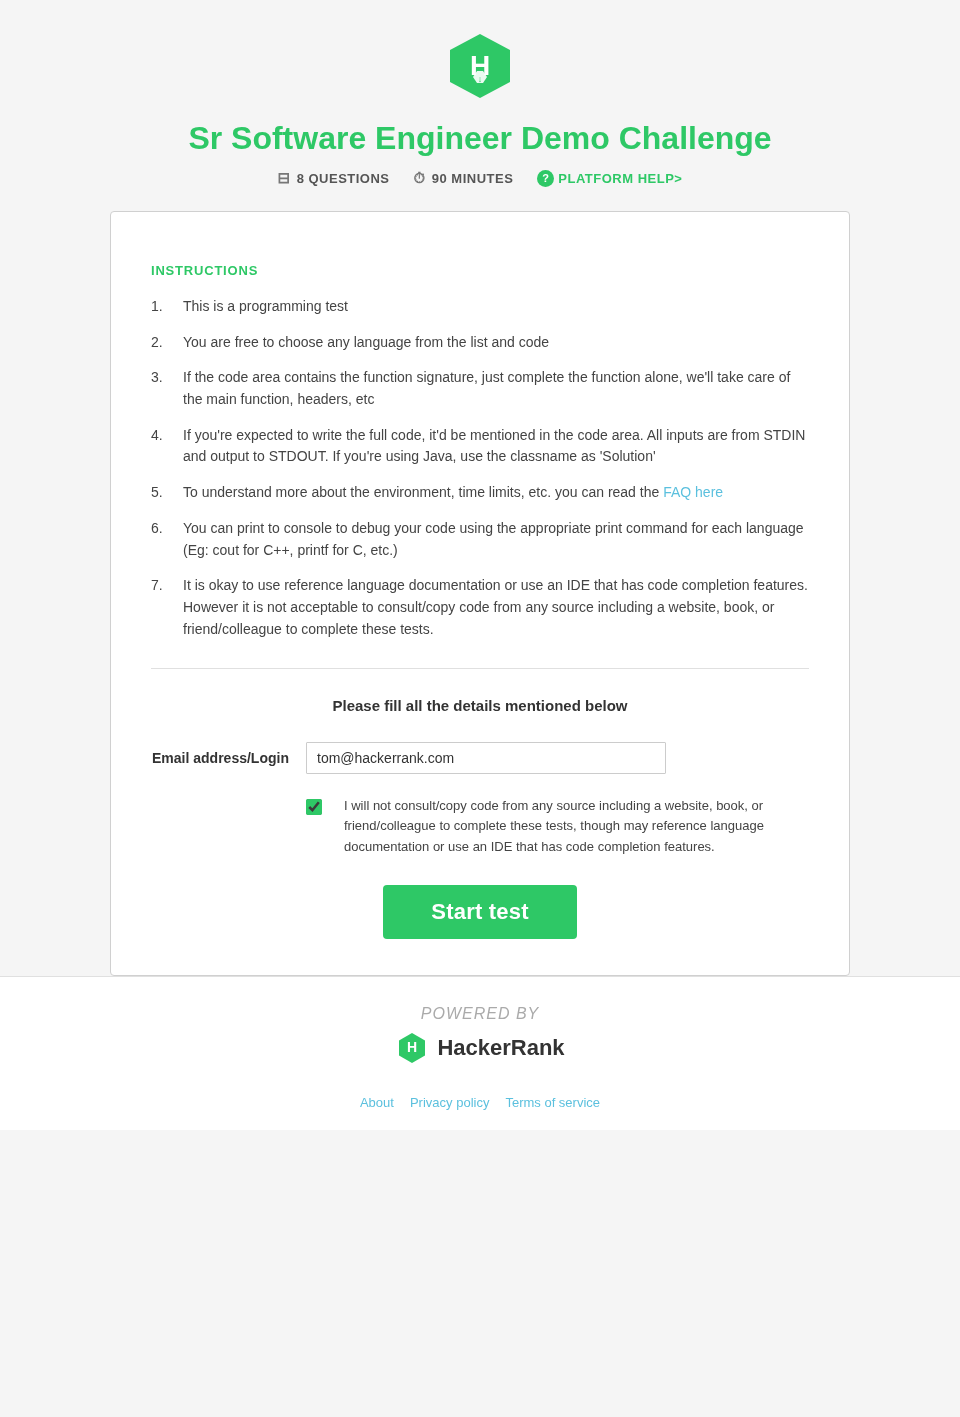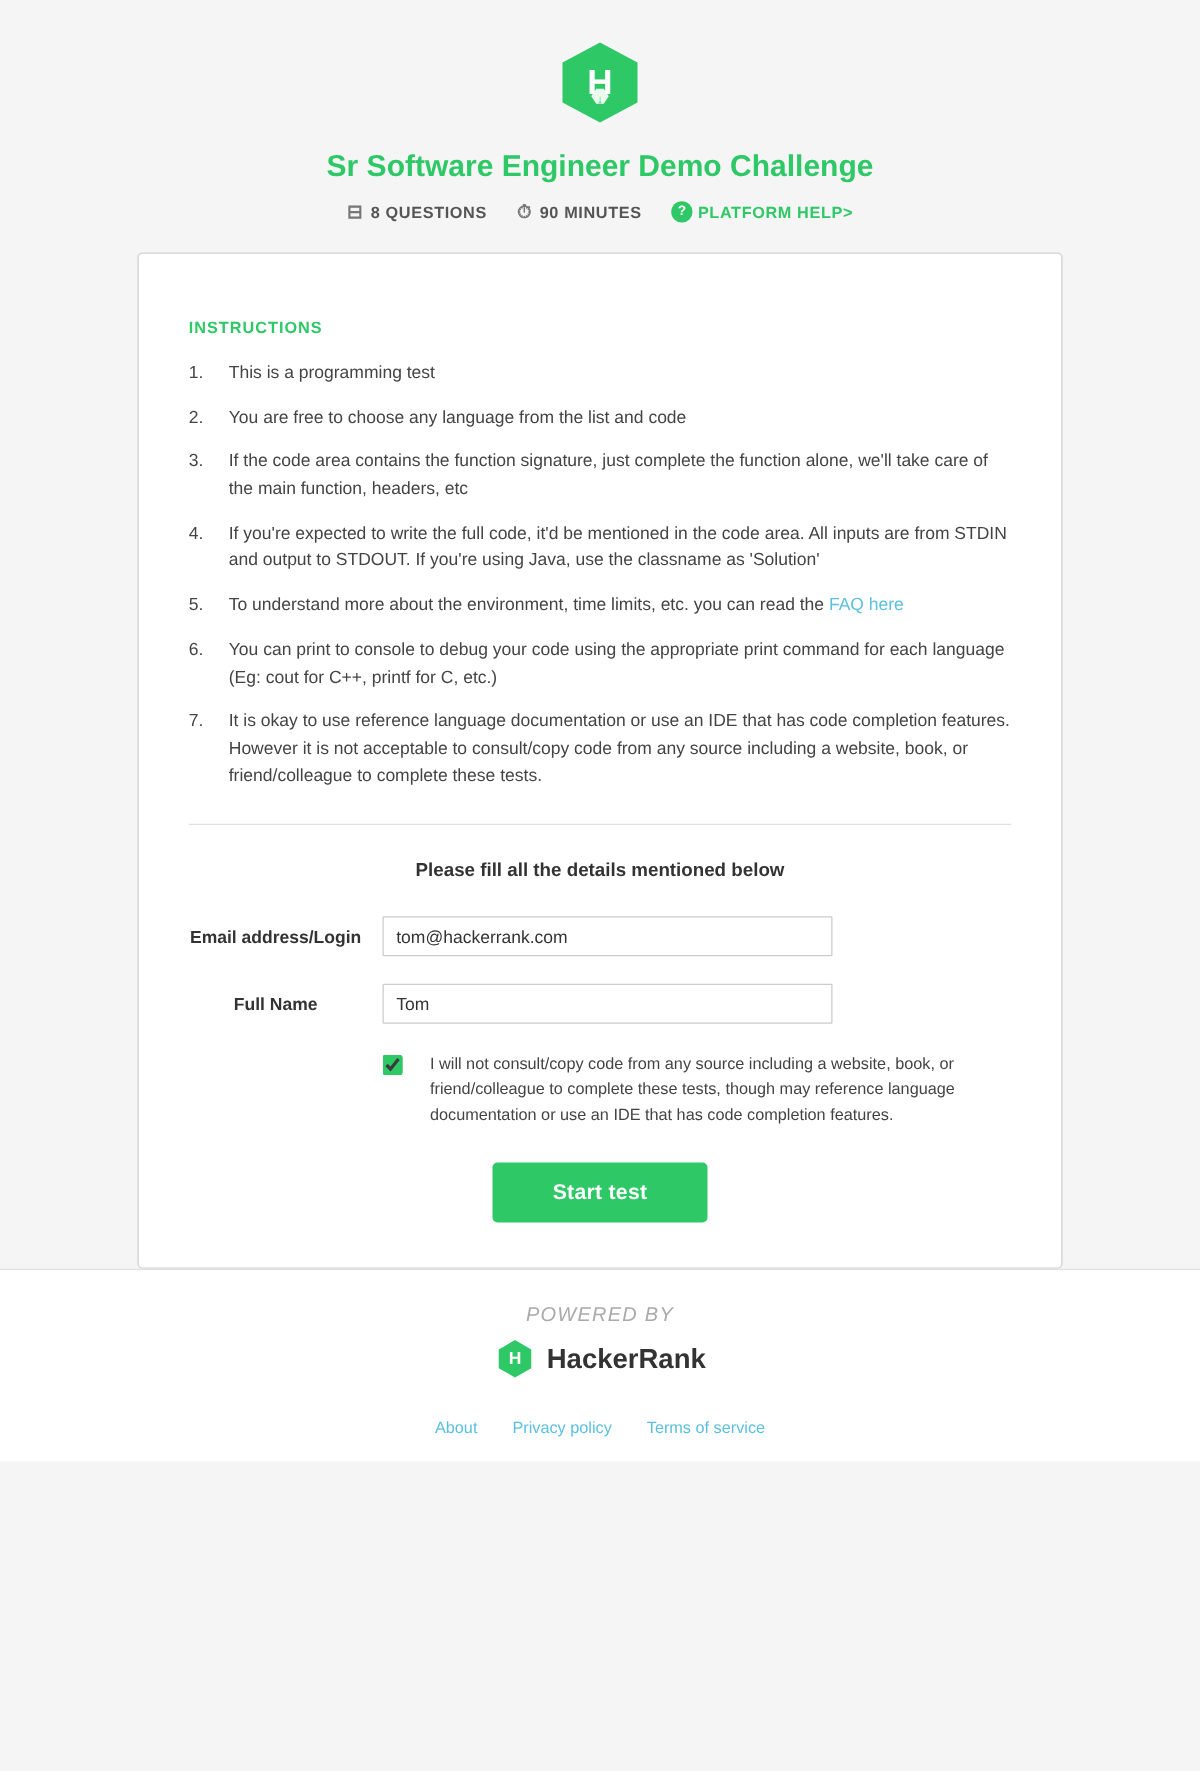--- a/index.html
+++ b/index.html
@@ -22,21 +22,21 @@
     }
     .logo-hexagon {
       width: 72px;
       height: 72px;
       margin: 0 auto 18px;
       display: flex;
       align-items: center;
       justify-content: center;
     }
     .page-title {
-      font-size: 24px;
+      font-size: 32px;
       font-weight: 700;
       color: #2ec866;
       margin-bottom: 12px;
     }
     .meta-bar {
       display: flex;
       align-items: center;
       justify-content: center;
       gap: 24px;
       color: #555;
@@ -176,21 +176,21 @@
 
     
     .btn-start {
       display: block;
       margin: 0 auto;
       background: #2ec866;
       color: white;
       border: none;
       border-radius: 4px;
       padding: 14px 48px;
-      font-size: 17px;
+      font-size: 22px;
       font-weight: 600;
       cursor: pointer;
       letter-spacing: 0.2px;
     }
 
     
     .footer-powered {
       text-align: center;
       padding: 28px 0 16px;
       background: white;
@@ -216,21 +216,21 @@
     .hr-hex {
       width: 34px;
       height: 34px;
       display: flex;
       align-items: center;
       justify-content: center;
     }
     .footer-links {
       display: flex;
       justify-content: center;
-      gap: 28px;
+      gap: 16px;
       padding: 14px 0 20px;
       background: white;
     }
     .footer-link {
       color: #5bc0de;
       font-size: 13px;
       cursor: pointer;
       text-decoration: none;
     }
   </style>
@@ -301,24 +301,20 @@
 
     <hr class="divider">
 
     <div class="form-title">Please fill all the details mentioned below</div>
 
     <div class="form-group">
       <label class="form-label">Email address/Login</label>
       <input class="form-input" type="email" value="tom@hackerrank.com" style="">
     </div>
 
-    <div class="form-group">
-      <label class="form-label">Full Name</label>
-      <input class="form-input" type="text" value="Tom" style="">
-    </div>
 
     <div class="checkbox-row">
       <input type="checkbox" checked="" style="">
       <span>I will not consult/copy code from any source including a website, book, or friend/colleague to complete these tests, though may reference language documentation or use an IDE that has code completion features.</span>
     </div>
 
     <button class="btn-start">Start test</button>
 
   </div>
 

